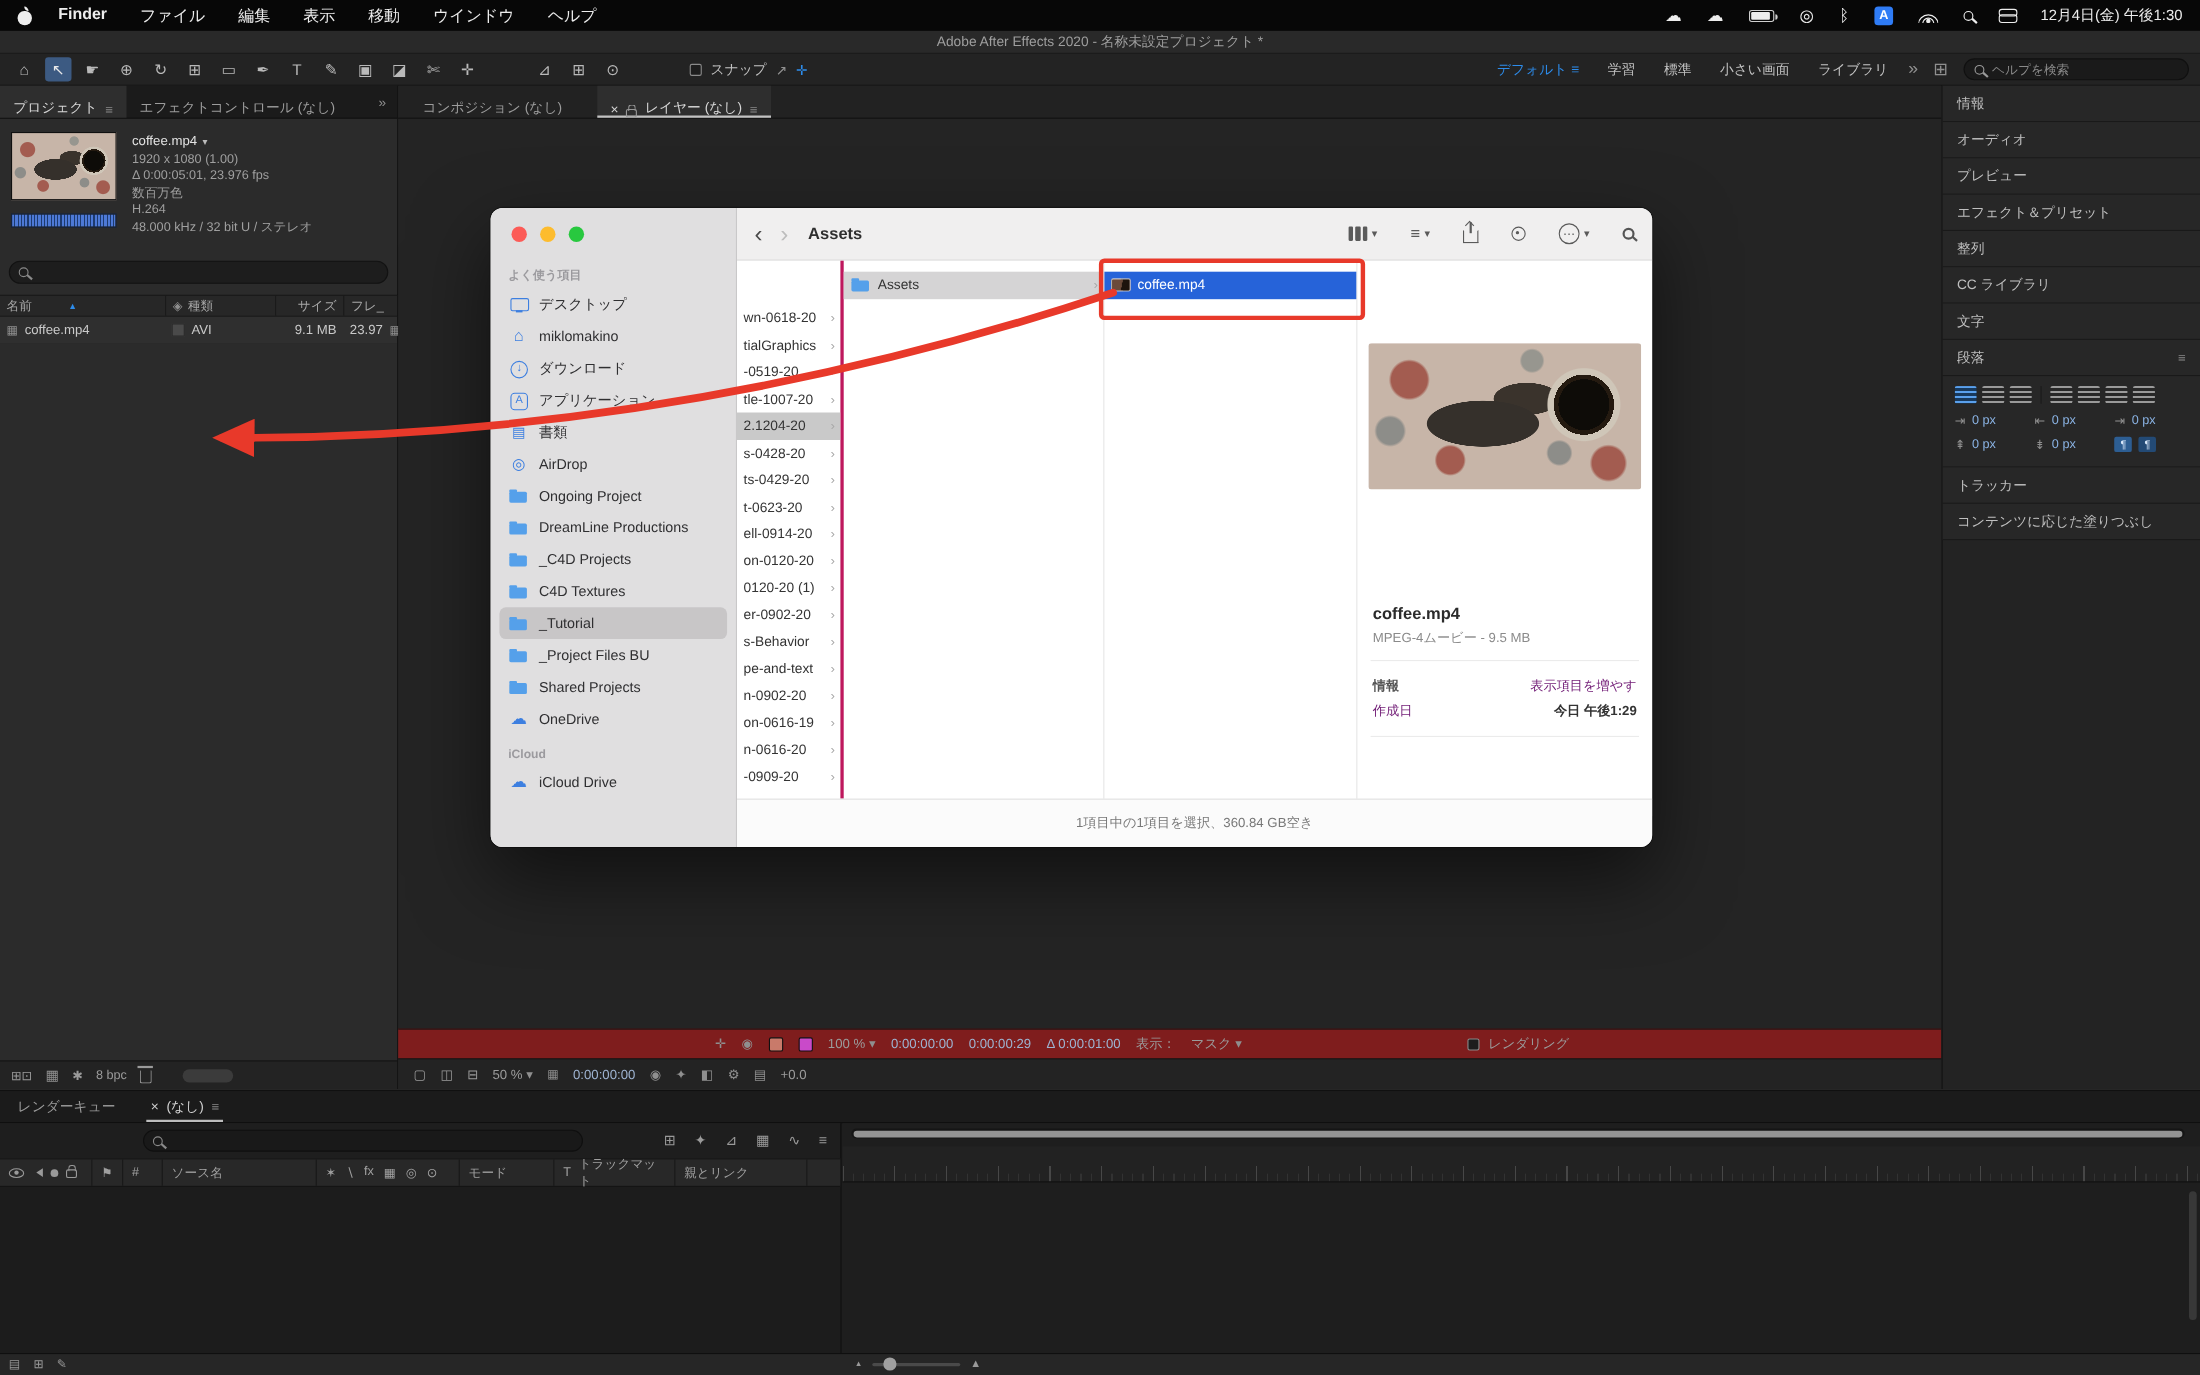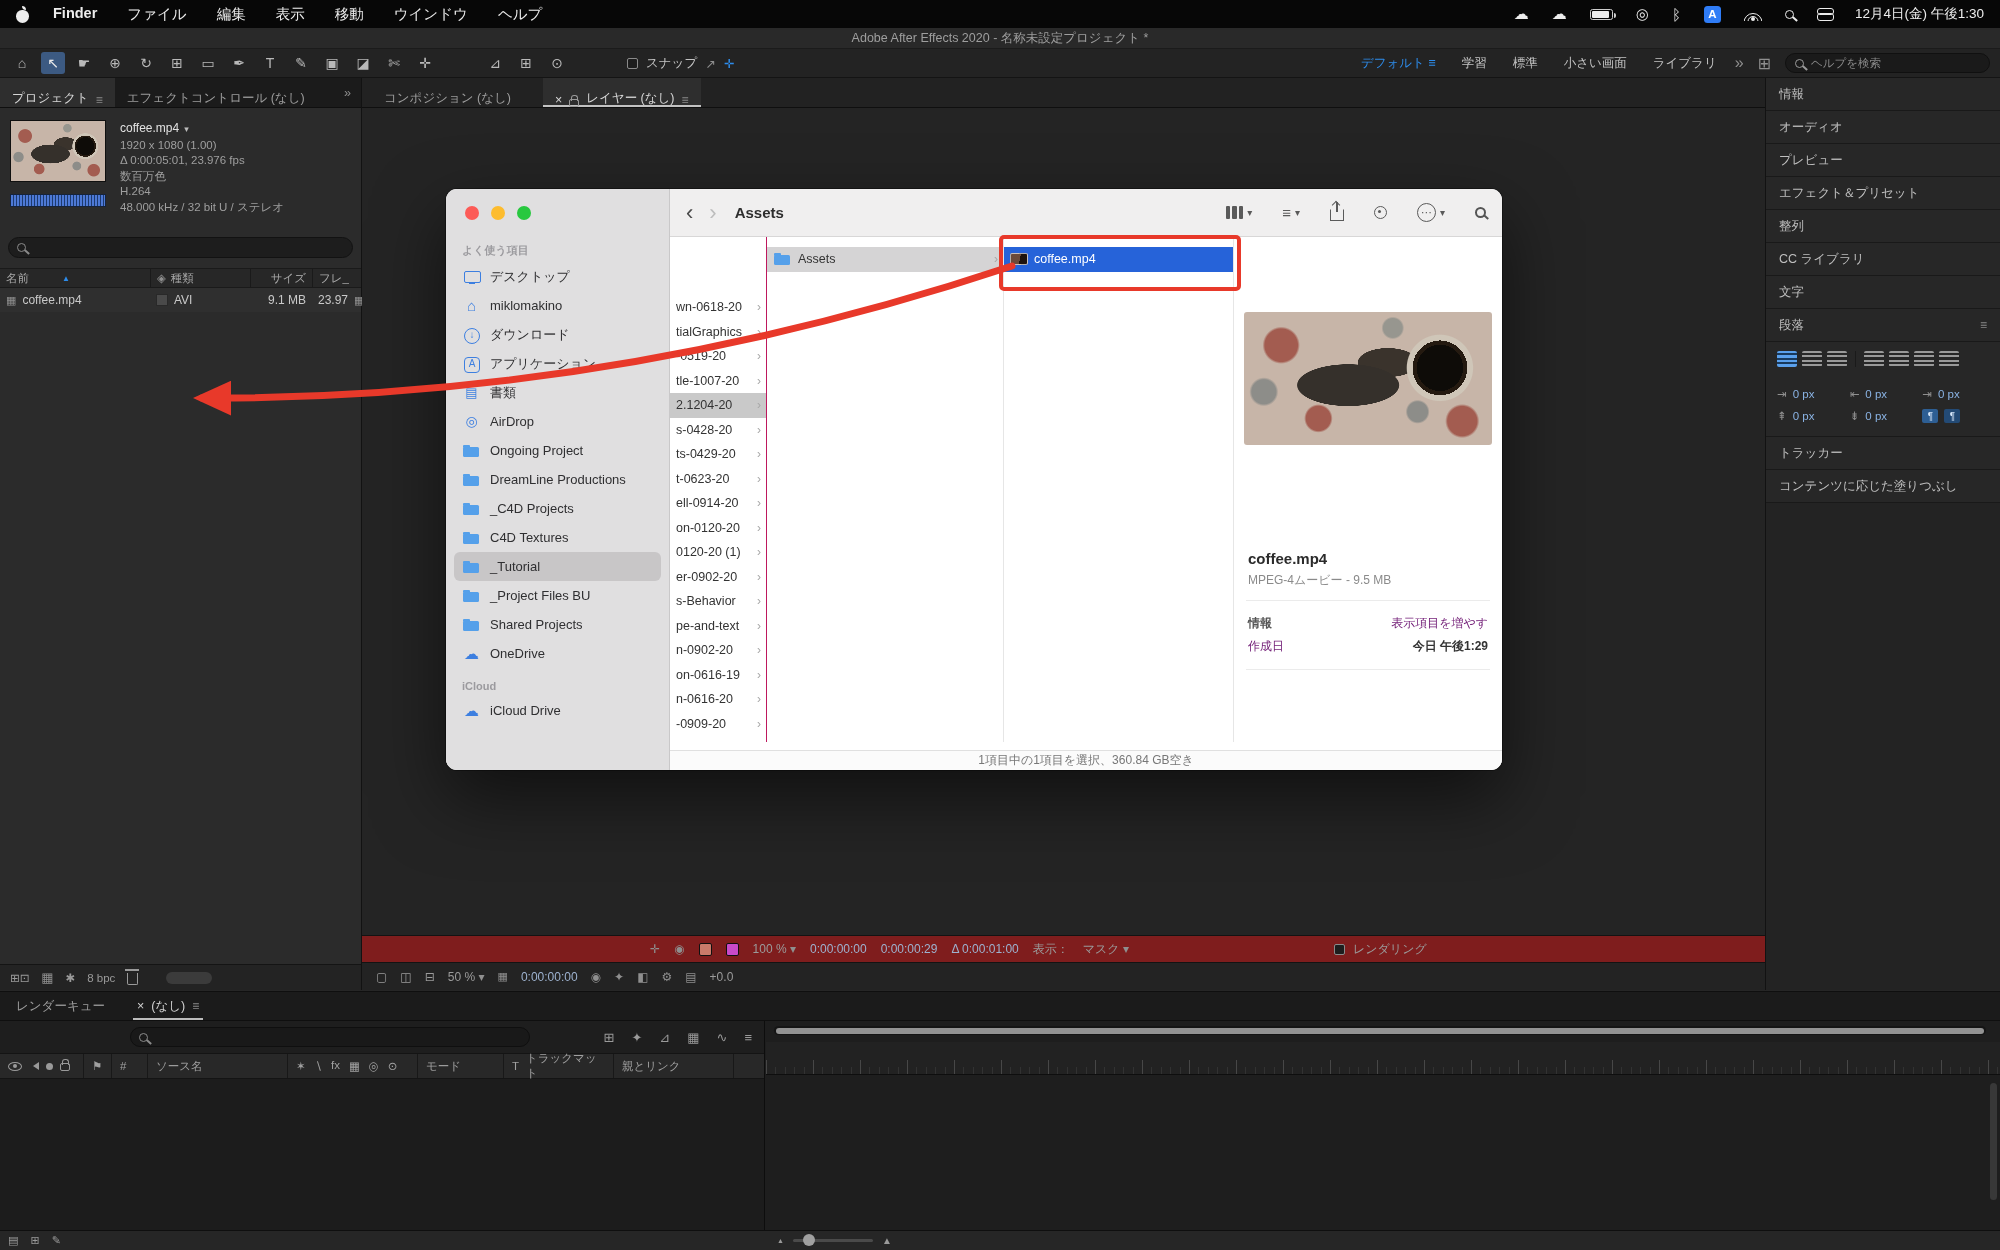--- a/index.html
+++ b/index.html
@@ -133,21 +133,21 @@
 .footage-bar{height:28px;background:#232323;border-top:1px solid #131313;display:flex;align-items:center;gap:13px;padding:0 14px;font-size:12px;color:#9b9b9b}
 
 .right-panel{position:absolute;right:0;top:78px;width:235px;height:912px;background:#232323;border-left:1px solid #121212;font-size:12.5px;color:#bfbfbf}
 .rp-row{height:33px;display:flex;align-items:center;padding:0 13px;border-bottom:1px solid #191919;background:#272727}
 .rp-row .menu-ic{margin-left:auto}
 .para-body{padding:9px 11px 13px;background:#272727;border-bottom:1px solid #191919}
 .aligns{display:flex;gap:5px}
 .al-ic{width:20px;height:16px;border-radius:2px;background:repeating-linear-gradient(to bottom,#9a9a9a 0 2px,transparent 2px 4.5px)}
 .al-ic.active{background:#18395c repeating-linear-gradient(to bottom,#5aa0ec 0 2px,transparent 2px 4.5px)}
 .al-sep{width:1px;height:16px;background:#1a1a1a;margin:0 3px}
-.ngrid{display:grid;grid-template-columns:1fr 1fr 1fr;gap:8px 6px;margin-top:20px;font-size:11.5px}
+.ngrid{display:grid;grid-template-columns:1fr 1fr 1fr;gap:8px 6px;margin-top:8px;font-size:11.5px}
 .ncell{display:flex;gap:6px;align-items:center;color:#8f8f8f}
 .nval{color:#8ab3e4}
 .chip-btn{width:16px;height:14px;background:#2d5e93;border-radius:2px;color:#d8e8fa;font-size:10px;display:inline-flex;align-items:center;justify-content:center}
 
 .bottom-panel{position:absolute;left:0;top:991px;width:2000px;height:239px;background:#1e1e1e;border-top:1px solid #0f0f0f}
 .bp-tabs{height:29px;background:#1b1b1b;display:flex;align-items:center;padding-left:16px;gap:28px;font-size:12.5px;color:#9c9c9c;border-bottom:1px solid #0f0f0f}
 .bp-tab-active{display:flex;gap:7px;align-items:center;color:#d2d2d2;box-shadow:inset 0 -2px 0 #bdbdbd;height:100%;padding:0 4px}
 .bp-left{position:absolute;left:0;top:29px;width:765px;bottom:0;border-right:1px solid #0d0d0d;background:#1e1e1e}
 .bp-srow{height:32px;display:flex;align-items:center;padding:0 12px}
 .bp-search{margin-left:118px;width:400px;height:20px;background:#191919;border:1px solid #0f0f0f;border-radius:10px;display:flex;align-items:center;gap:7px;padding:0 8px;color:#8a8a8a}
@@ -202,21 +202,21 @@
 .grp-ic{font-size:15px}
 .share-ic{width:14px;height:12px;border:1.6px solid #5a5a5a;border-top-color:rgba(0,0,0,0);position:relative;margin-top:5px}
 .share-ic::before{content:"";position:absolute;left:5px;top:-8px;width:1.6px;height:10px;background:#5a5a5a}
 .share-ic::after{content:"";position:absolute;left:2.4px;top:-8px;width:5px;height:5px;border-left:1.6px solid #5a5a5a;border-bottom:1.6px solid #5a5a5a;transform:rotate(135deg)}
 .tag-ic{width:13px;height:13px;border:1.6px solid #5a5a5a;border-radius:50%;position:relative}
 .tag-ic::before{content:"";position:absolute;left:3px;top:3px;width:3px;height:3px;background:#5a5a5a;border-radius:50%}
 .more-ic{width:19px;height:19px;border:1.6px solid #5a5a5a;border-radius:50%;display:flex;align-items:center;justify-content:center;font-size:11px}
 .fmag{width:11px;height:11px;border:2px solid #555;border-radius:50%;position:relative}
 .fmag::after{content:"";position:absolute;width:6px;height:2px;background:#555;right:-5px;bottom:-2px;transform:rotate(42deg)}
 .f-content{position:absolute;left:224px;right:0;top:48px;bottom:28px;background:#fff;display:flex}
-.f-col1{width:97px;border-right:1px solid #be185d;padding-top:58px;overflow:hidden}
+.f-col1{width:97px;border-right:3px solid #be185d;padding-top:40px;overflow:hidden}
 .f-col2{width:237px;border-right:1px solid #e6e6e6;padding-top:10px}
 .f-col3{width:230px;border-right:1px solid #e6e6e6;padding-top:10px}
 .f-row{height:24.5px;display:flex;align-items:center;font-size:12.5px;color:#333;padding:0 5px 0 6px;white-space:nowrap;gap:6px}
 .f-row .chev{margin-left:auto;color:#a8a8a8;font-size:12px}
 .f-col1 .f-row:nth-of-type(5){background:#c9c9c9}
 .sel-gray{background:#d5d4d5}
 .sel-blue{background:#2663d9;color:#fff}
 .mini-thumb{width:18px;height:12px;border-radius:2px;background:linear-gradient(100deg,#6b4a3a 0 55%,#1d130d 55%);border:1px solid rgba(255,255,255,.65);flex:0 0 18px}
 .f-prev{flex:1;padding:0 10px;position:relative}
 .pimg{margin:75px auto 0;width:248px;height:133px;border-radius:3px}
@@ -225,21 +225,21 @@
 .p-div{height:1px;background:#ebebeb;margin:11px 2px}
 .p-rowx{display:flex;justify-content:space-between;align-items:center;font-size:12px;padding:3px 4px}
 .p-l{color:#701a75}.p-v{color:#333}.p-b{color:#555;font-weight:700}
 .p-acts{display:flex;justify-content:space-between;margin-top:16px;padding:0 6px}
 .act{display:flex;flex-direction:column;align-items:center;gap:7px;width:82px;font-size:10.5px;color:#5f5f5f;text-align:center;line-height:13px}
 .act-ic{height:22px;display:flex;align-items:center;justify-content:center;font-size:19px;color:#4d4d4d}
 .trim-ic{width:26px;height:15px;border:1.6px solid #4d4d4d;border-radius:3px;position:relative}
 .trim-ic::before{content:"";position:absolute;left:1.5px;top:1.5px;bottom:1.5px;width:3.5px;background:#4d4d4d}
 .trim-ic::after{content:"";position:absolute;right:1.5px;top:1.5px;bottom:1.5px;width:3.5px;background:#4d4d4d}
 .more2-ic{width:21px;height:21px;border:1.6px solid #4d4d4d;border-radius:50%;display:flex;align-items:center;justify-content:center;font-size:12px}
-.f-status{position:absolute;left:224px;right:0;bottom:0;height:20px;background:#fbfbfb;border-top:1px solid #e0e0e0;display:flex;align-items:center;justify-content:center;color:#777;font-size:12px}
+.f-status{position:absolute;left:224px;right:0;bottom:0;height:44px;background:#fbfbfb;border-top:1px solid #e0e0e0;display:flex;align-items:center;justify-content:center;color:#777;font-size:12px}
 
 .annot-svg{position:absolute;left:0;top:0;z-index:60;pointer-events:none}
 .annot-rect{position:absolute;left:999px;top:235px;width:242px;height:56px;border:4px solid #e8392a;border-radius:5px;z-index:61;pointer-events:none}
 </style>
 </head>
 <body>
 
 <div class="screen">
 
   <div class="menubar">

